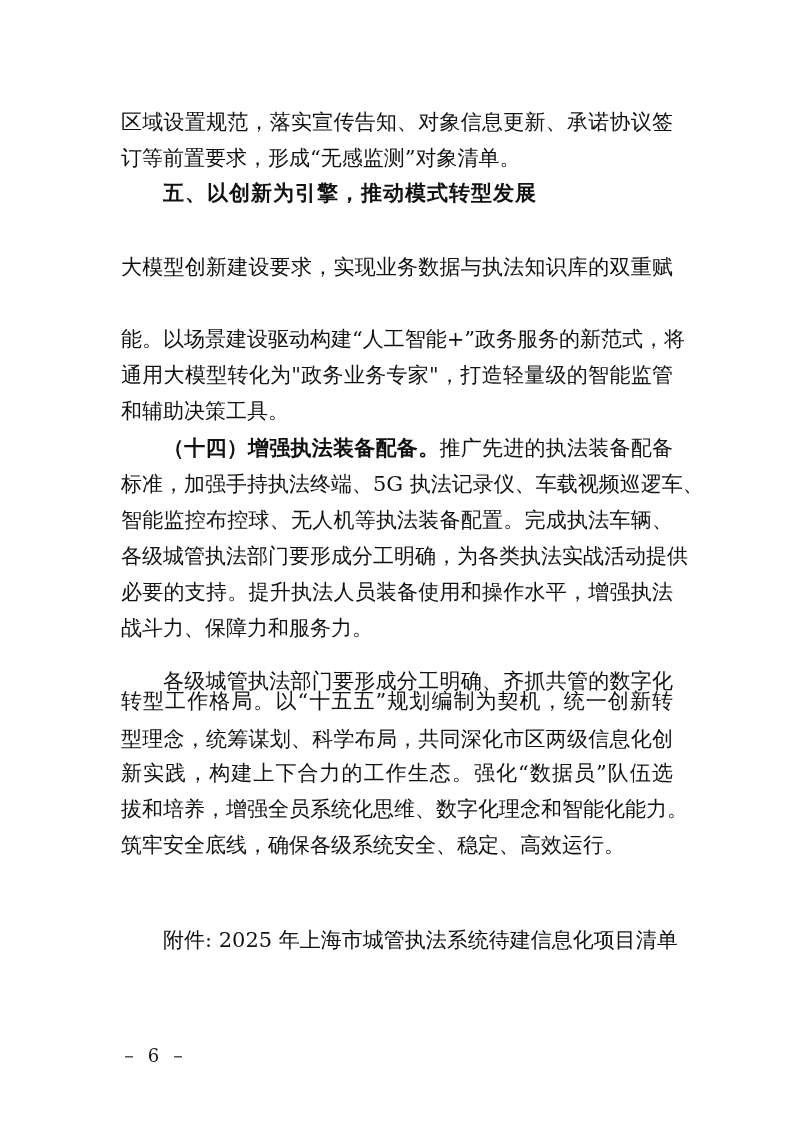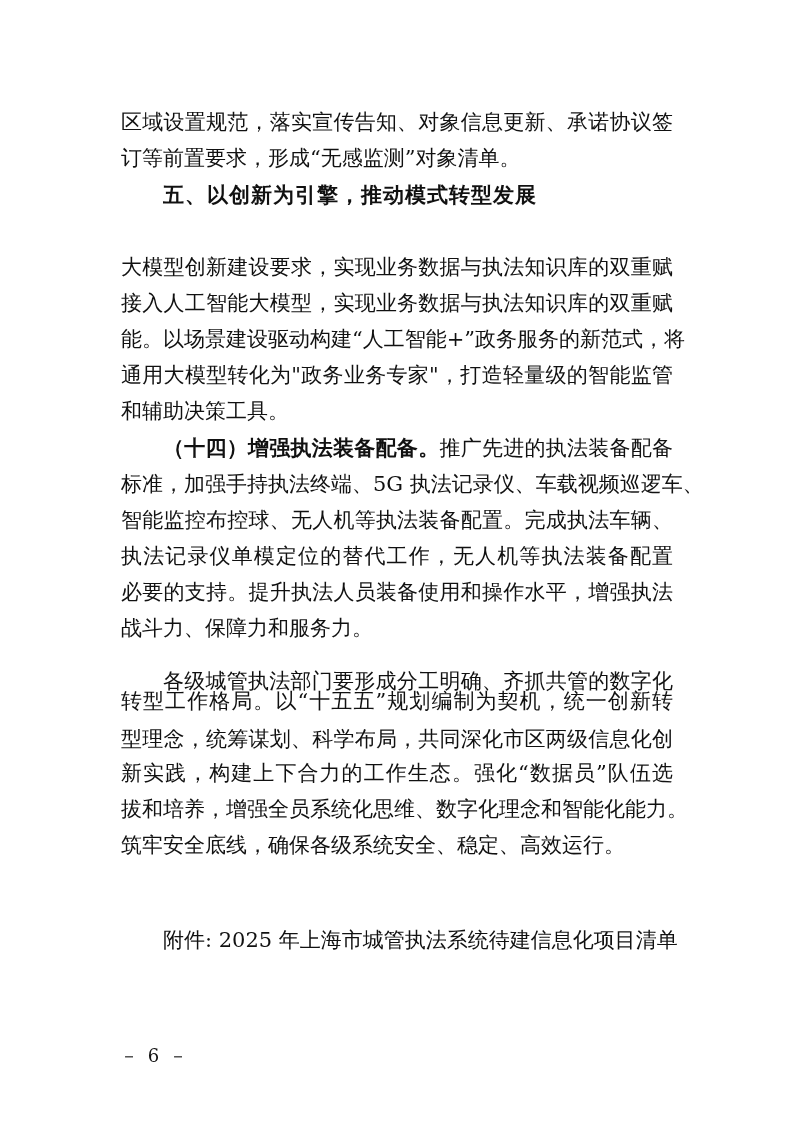--- a/index.html
+++ b/index.html
@@ -3,47 +3,46 @@
 <meta charset="utf-8">
 <style>
   html, body { margin: 0; padding: 0; background: #ffffff; }
   body { width: 793px; height: 1122px; position: relative; overflow: hidden;
          font-family: "DejaVu Serif", "Liberation Serif", serif; color: #111111; }
   .page { position: absolute; left: 0; top: 0; width: 793px; height: 1122px; border-radius: 15px; }
   .line { position: absolute; left: 121px; width: 552px; height: 30px;
           font-size: 21px; line-height: 30px; white-space: nowrap;
           text-align: justify; text-align-last: justify; }
   .indent { left: 163px; width: 510px; }
-  .heading { font-family: Liberation Sans, sans-serif; font-weight: bold;
+  .heading { font-family: Liberation Mono, monospace; font-weight: bold;
              text-align: left; text-align-last: left; letter-spacing: 1px; }
   .bold { font-weight: bold; }
   .left { text-align: right; text-align-last: left; }
   .pagenum { position: absolute; left: 120px; top: 1044px; font-size: 18px;
              font-family: "DejaVu Serif", serif; letter-spacing: 2px; }
 </style>
 </head>
 <body>
 
 <div class="page">
 
   <div class="line" style="top:107px">区域设置规范，落实宣传告知、对象信息更新、承诺协议签</div>
   <div class="line left" style="top:143px">订等前置要求，形成“无感监测”对象清单。</div>
 
   <div class="line indent heading" style="top:180px">五、以创新为引擎，推动模式转型发展</div>
 
   <div class="line" style="top:252px">大模型创新建设要求，实现业务数据与执法知识库的双重赋</div>
-  <div class="line" style="top:288px">接入人工智能大模型，实现业务数据与执法知识库的双重赋</div>
   <div class="line" style="top:324px">能。以场景建设驱动构建“人工智能+”政务服务的新范式，将</div>
   <div class="line" style="top:360px">通用大模型转化为"政务业务专家"，打造轻量级的智能监管</div>
   <div class="line left" style="top:396px">和辅助决策工具。</div>
 
   <div class="line indent" style="top:433px"><span class="bold">（十四）增强执法装备配备。</span><span>推广先进的执法装备配备</span></div>
   <div class="line" style="top:469px">标准，加强手持执法终端、5G 执法记录仪、车载视频巡逻车、</div>
   <div class="line" style="top:505px">智能监控布控球、无人机等执法装备配置。完成执法车辆、</div>
-  <div class="line" style="top:541px">执法记录仪单模定位的替代工作，无人机等执法装备配置</div>
+  <div class="line" style="top:541px">各级城管执法部门要形成分工明确，为各类执法实战活动提供</div>
   <div class="line" style="top:577px">必要的支持。提升执法人员装备使用和操作水平，增强执法</div>
   <div class="line left" style="top:613px">战斗力、保障力和服务力。</div>
 
   <div class="line indent" style="top:666px">各级城管执法部门要形成分工明确、齐抓共管的数字化</div>
   <div class="line" style="top:686px">转型工作格局。以“十五五”规划编制为契机，统一创新转</div>
   <div class="line" style="top:724px">型理念，统筹谋划、科学布局，共同深化市区两级信息化创</div>
   <div class="line" style="top:758px">新实践，构建上下合力的工作生态。强化“数据员”队伍选</div>
   <div class="line" style="top:794px">拔和培养，增强全员系统化思维、数字化理念和智能化能力。</div>
   <div class="line left" style="top:830px">筑牢安全底线，确保各级系统安全、稳定、高效运行。</div>
 

